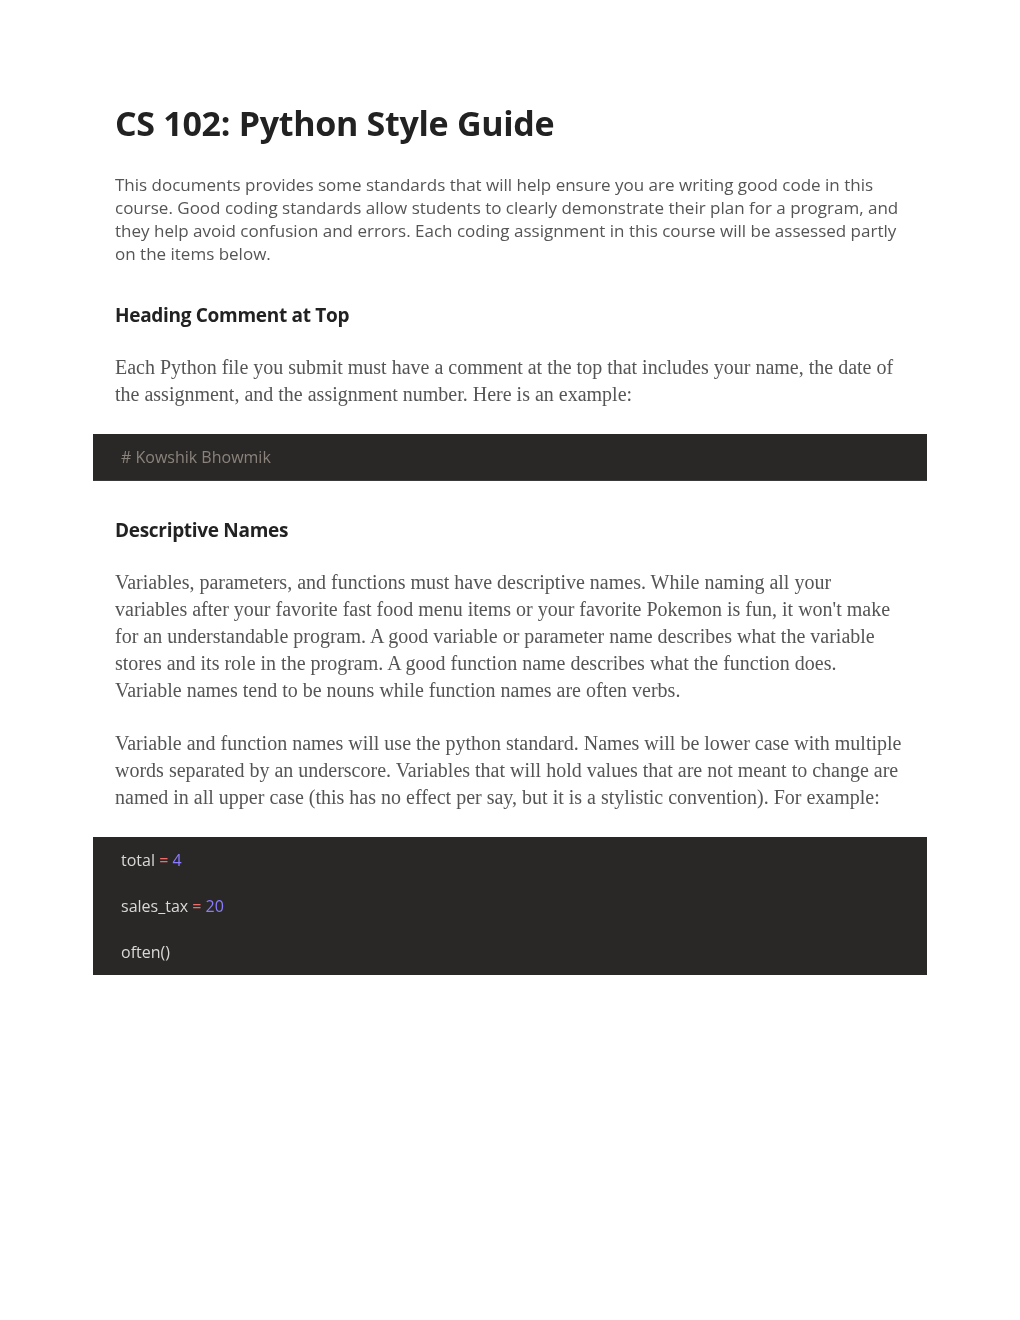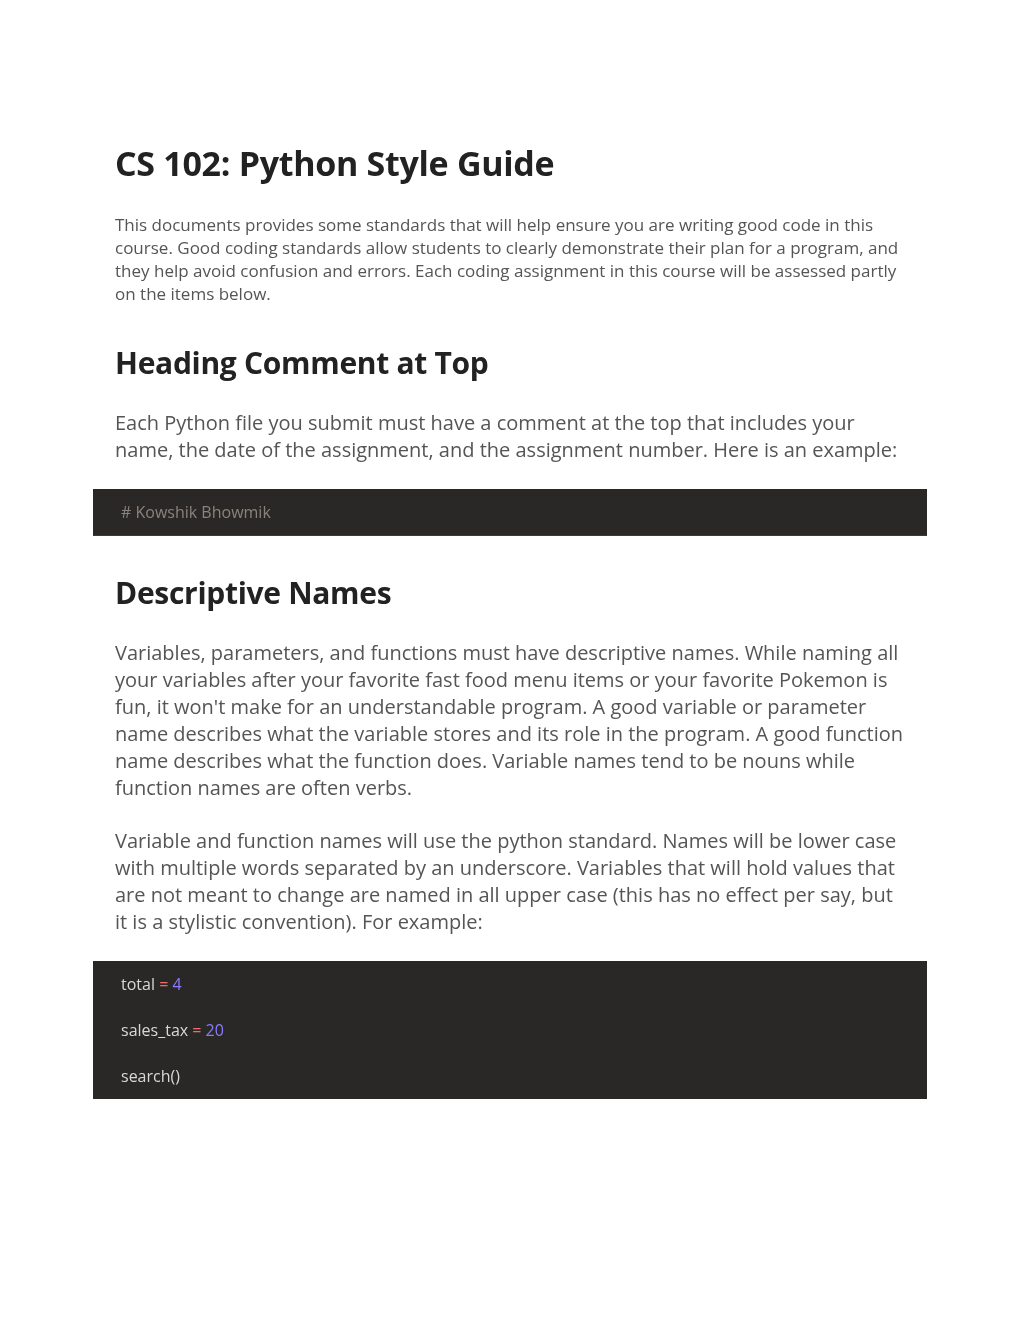--- a/index.html
+++ b/index.html
@@ -11,40 +11,40 @@
 }
 .page {
   padding:100px 115px 100px 115px;
 }
 h1 {
   font-size:34px;
   font-weight:700;
   color:#222;
   margin-bottom:28px;
   letter-spacing:-0.3px;
-  margin-top:40px;
 }
 .intro {
   font-size:17px;
   line-height:1.35;
   color:#555;
   margin-bottom:36px;
 }
 h2 {
-  font-size:30px;
+  font-size:19px;
   font-weight:700;
   color:#222;
   margin-bottom:26px;
   letter-spacing:-0.3px;
 }
 .body-text {
   font-size:20px;
   line-height:1.35;
   color:#555;
   margin-bottom:26px;
+  font-family:Liberation Serif, serif;
 }
 .code-block {
   background:#2a2826;
   margin:0 -22px 36px -22px;
   font-family:"Open Sans","Segoe UI",Helvetica,Arial,sans-serif;
   font-size:16px;
 }
 .code-block .line {
   padding:12px 28px;
   color:#d8d8d8;
@@ -77,16 +77,16 @@
 
   <h2>Descriptive Names</h2>
 
   <p class="body-text">Variables, parameters, and functions must have descriptive names. While naming all your variables after your favorite fast food menu items or your favorite Pokemon is fun, it won't make for an understandable program. A good variable or parameter name describes what the variable stores and its role in the program. A good function name describes what the function does. Variable names tend to be nouns while function names are often verbs.</p>
 
   <p class="body-text">Variable and function names will use the python standard. Names will be lower case with multiple words separated by an underscore. Variables that will hold values that are not meant to change are named in all upper case (this has no effect per say, but it is a stylistic convention). For example:</p>
 
   <div class="code-block">
     <div class="line"><span>total </span><span class="op">= </span><span class="num">4</span></div>
     <div class="line"><span>sales_tax </span><span class="op">= </span><span class="num">20</span></div>
-    <div class="line">search()</div>
+    <div class="line">often()</div>
   </div>
 
 </div>
 
 </body></html>

